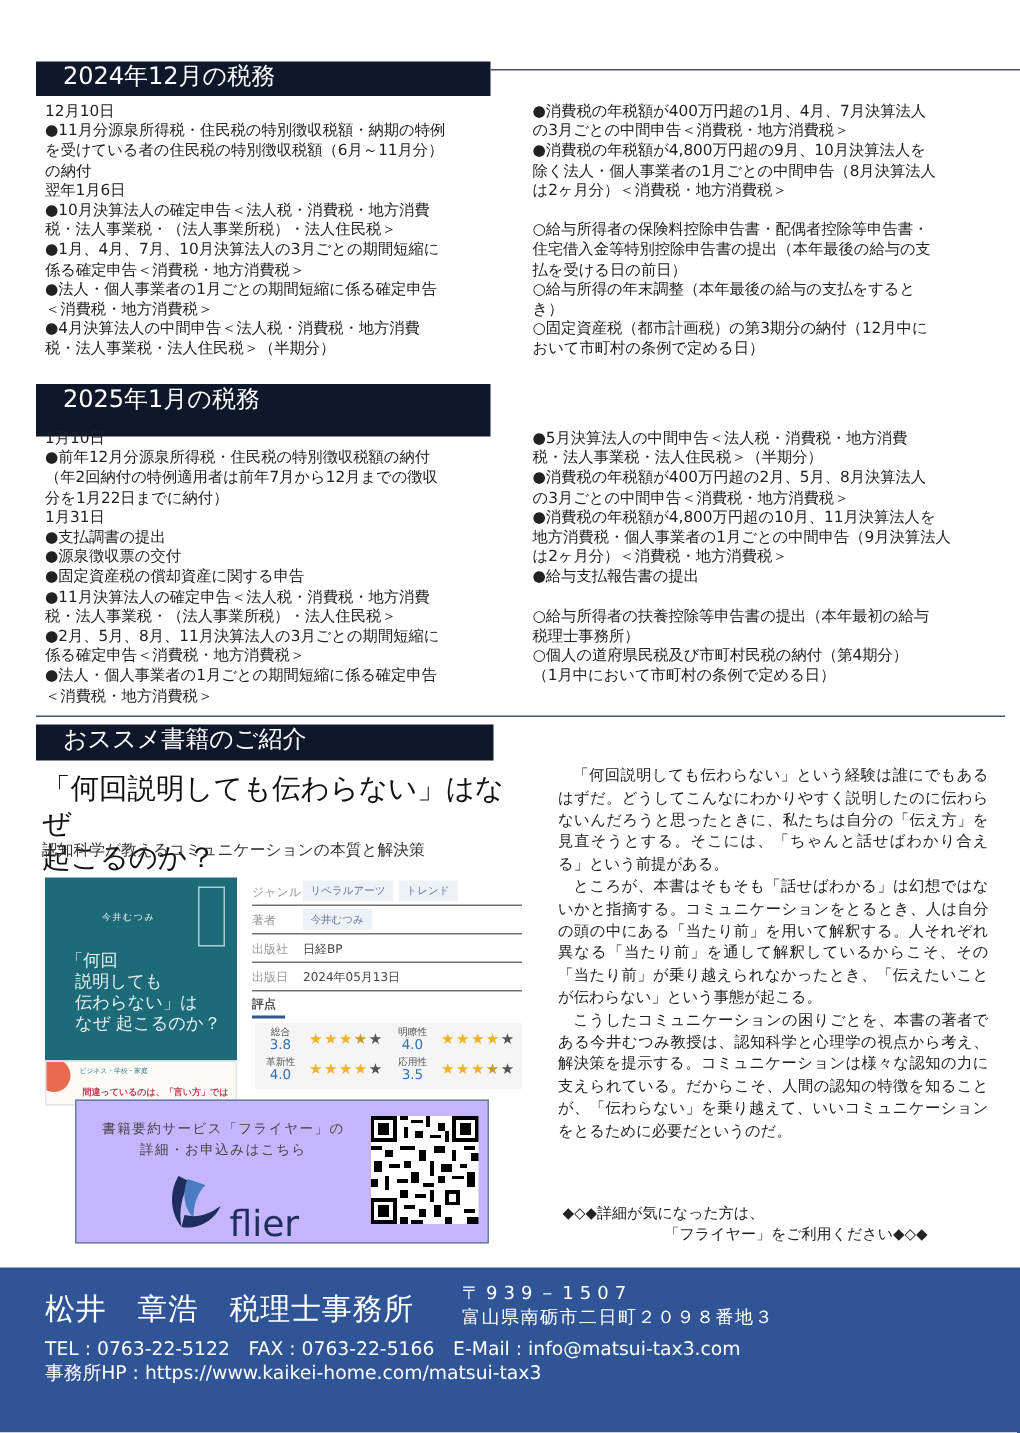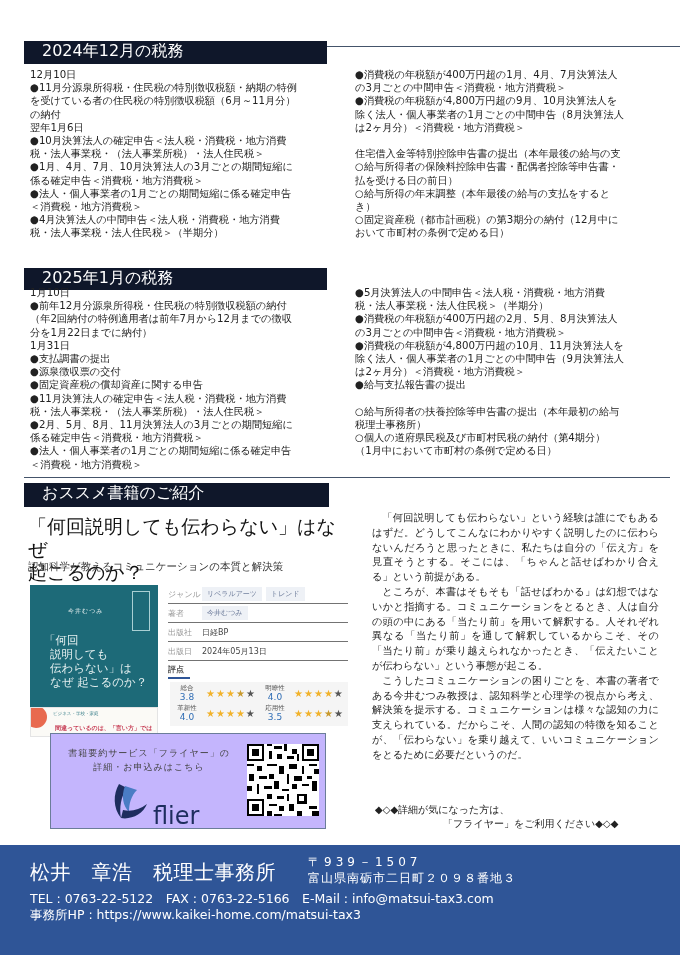--- a/index.html
+++ b/index.html
@@ -87,30 +87,30 @@
   <span class="ln">税・法人事業税・法人住民税＞（半期分）</span>
 </div>
 
 <div class="col" style="left:355px; top:68px; width:320px;">
   <span class="ln">●消費税の年税額が400万円超の1月、4月、7月決算法人</span>
   <span class="ln">の3月ごとの中間申告＜消費税・地方消費税＞</span>
   <span class="ln">●消費税の年税額が4,800万円超の9月、10月決算法人を</span>
   <span class="ln">除く法人・個人事業者の1月ごとの中間申告（8月決算法人</span>
   <span class="ln">は2ヶ月分）＜消費税・地方消費税＞</span>
   <span class="gap"></span>
+  <span class="ln">○給与所得者の保険料控除申告書・配偶者控除等申告書・</span>
   <span class="ln">住宅借入金等特別控除申告書の提出（本年最後の給与の支</span>
-  <span class="ln">○給与所得者の保険料控除申告書・配偶者控除等申告書・</span>
   <span class="ln">払を受ける日の前日）</span>
   <span class="ln">○給与所得の年末調整（本年最後の給与の支払をすると</span>
   <span class="ln">き）</span>
   <span class="ln">○固定資産税（都市計画税）の第3期分の納付（12月中に</span>
   <span class="ln">おいて市町村の条例で定める日）</span>
 </div>
 
-<div class="sec-header" style="top:256px; width:303px; height:22px;margin-top:12px;">
+<div class="sec-header" style="top:256px; width:303px; height:35px;">
   <span>2025年1月の税務</span>
 </div>
 
 <div class="col" style="left:30px; top:286px; width:310px;">
   <span class="ln">1月10日</span>
   <span class="ln">●前年12月分源泉所得税・住民税の特別徴収税額の納付</span>
   <span class="ln">（年2回納付の特例適用者は前年7月から12月までの徴収</span>
   <span class="ln">分を1月22日までに納付）</span>
   <span class="ln">1月31日</span>
   <span class="ln">●支払調書の提出</span>
@@ -123,21 +123,21 @@
   <span class="ln">●法人・個人事業者の1月ごとの期間短縮に係る確定申告</span>
   <span class="ln">＜消費税・地方消費税＞</span>
 </div>
 
 <div class="col" style="left:355px; top:286px; width:320px;">
   <span class="ln">●5月決算法人の中間申告＜法人税・消費税・地方消費</span>
   <span class="ln">税・法人事業税・法人住民税＞（半期分）</span>
   <span class="ln">●消費税の年税額が400万円超の2月、5月、8月決算法人</span>
   <span class="ln">の3月ごとの中間申告＜消費税・地方消費税＞</span>
   <span class="ln">●消費税の年税額が4,800万円超の10月、11月決算法人を</span>
-  <span class="ln">除く法人・個人事業者の1月ごとの中間申告（9月決算法人</span>
+  <span class="ln">地方消費税・個人事業者の1月ごとの中間申告（9月決算法人</span>
   <span class="ln">は2ヶ月分）＜消費税・地方消費税＞</span>
   <span class="ln">●給与支払報告書の提出</span>
   <span class="gap"></span>
   <span class="ln">○給与所得者の扶養控除等申告書の提出（本年最初の給与</span>
   <span class="ln">税理士事務所）</span>
   <span class="ln">○個人の道府県民税及び市町村民税の納付（第4期分）</span>
   <span class="ln">（1月中において市町村の条例で定める日）</span>
 </div>
 
 <div class="hline" style="left:24px; top:477px; width:646px;"></div>

